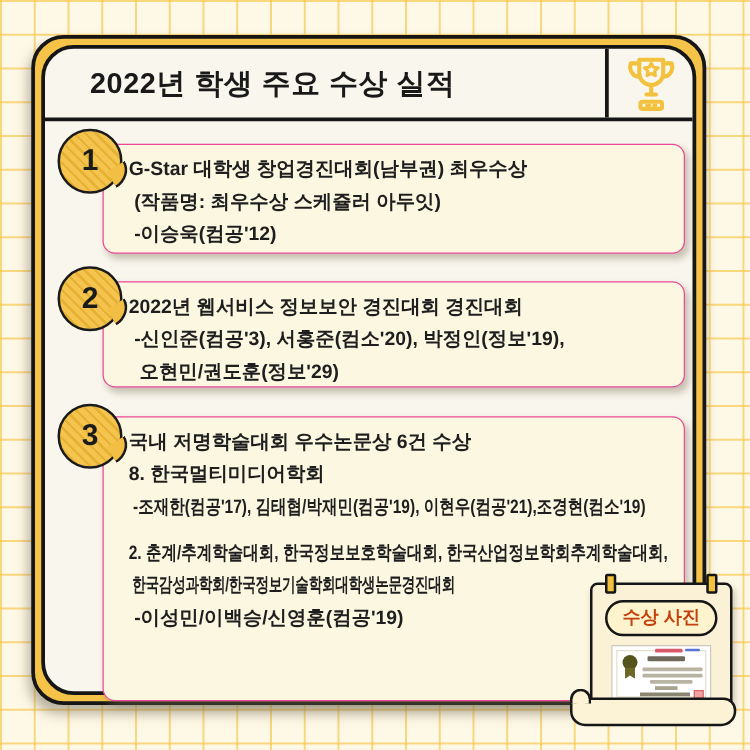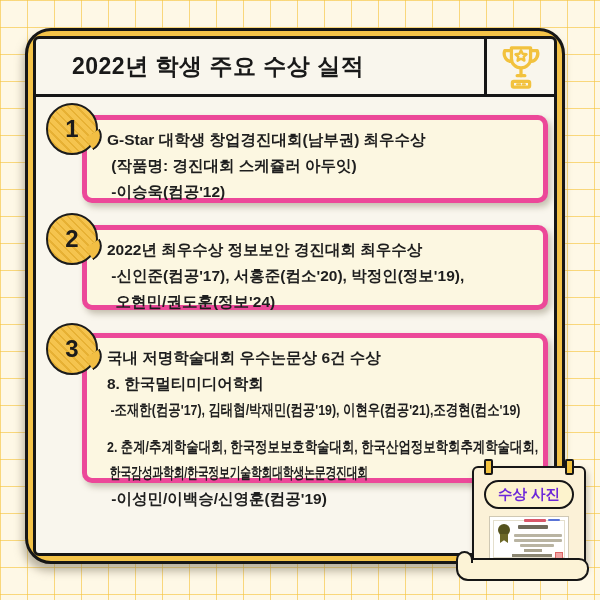--- a/index.html
+++ b/index.html
@@ -16,21 +16,21 @@
   }
 
   
   .card {
     position:absolute; left:25px; top:28px; width:540px; height:536px;
     background:#F4C348; border:3px solid #161616; border-radius:26px;
     box-shadow:-2px 7px 9px rgba(120,110,90,.5);
   }
   .card-inner {
     position:absolute; inset:5px; background:#F9F6ED;
-    border:3px solid #161616; border-radius:6px;
+    border:3px solid #161616; border-radius:26px;
   }
 
   .header { display:flex; height:58px; border-bottom:3px solid #161616; }
   .title {
     flex:1; line-height:55px; padding-left:36px;
     font-size:23px; font-weight:800; color:#191919; letter-spacing:.5px;
     white-space:nowrap;
   }
   .trophy-box { width:70px; border-left:3px solid #161616; display:flex; align-items:center; justify-content:center; }
 
@@ -45,27 +45,27 @@
   .badge::after {
     content:""; position:absolute; right:-9px; top:27px; width:15px; height:13px;
     background:#F2BE43;
     border:2.5px solid #1b1b1b; border-top:none; border-left:none;
     border-radius:0 0 100% 0; transform:rotate(-32deg);
   }
   .b1 { top:64px; } .b2 { top:174px; } .b3 { top:284px; }
 
   .award-box {
     position:absolute; left:46px; width:466px;
-    background:#FCF7E1; border:5px solid #ec4899; border-radius:10px;
+    background:#FCF7E1; border:1px solid #ec4899; border-radius:10px;
     box-shadow:3px 4px 6px rgba(120,110,85,.4);
     padding:7px 10px 0 20px; z-index:2;
   }
   .a1 { top:76px;  height:88px; }
   .a2 { top:186px; height:85px; }
-  .a3 { top:294px; height:150px; }
+  .a3 { top:294px; height:228px; }
 
   .line {
     font-size:15.5px; font-weight:700; color:#1e1e1e;
     line-height:26px; white-space:pre;
   }
   .line.tight   { transform:scaleX(.80); transform-origin:left center; }
   .line.tighter { transform:scaleX(.70); transform-origin:left center; letter-spacing:-.3px; }
   .spacer { height:11px; }
 
   
@@ -75,21 +75,21 @@
     box-shadow:2px 4px 6px rgba(110,100,80,.35); z-index:5;
   }
   .clip {
     position:absolute; top:-9px; width:9px; height:16px;
     background:#F2C23E; border:2px solid #161616; border-radius:2px;
   }
   .clip.left { left:10px; } .clip.right { right:10px; }
   .pill {
     margin:12px auto 0; width:90px; height:29px;
     background:#FDF3CD; border:2.5px solid #161616; border-radius:999px;
-    text-align:center; line-height:25px; font-size:14.5px; font-weight:800; color:#6d28d9;
+    text-align:center; line-height:25px; font-size:14.5px; font-weight:800; color:#c2410c;
   }
   .curl {
     position:absolute; left:-18px; right:-5px; bottom:-15px; height:23px;
     background:#FCF3D6; border:2.5px solid #161616; border-radius:5px 10px 12px 12px;
   }
   .curl::before {
     content:""; position:absolute; left:-2px; top:-9px; width:13px; height:10px;
     background:#FCF3D6; border:2.5px solid #161616; border-bottom:none;
     border-radius:10px 10px 0 0;
   }
@@ -138,31 +138,31 @@
             <path d="M24 7.6 L25.7 11.2 L29.7 11.7 L26.8 14.4 L27.5 18.3 L24 16.4 L20.5 18.3 L21.2 14.4 L18.3 11.7 L22.3 11.2 Z" stroke-width="2.6"></path>
           </svg>
         </div>
       </div>
 
       <div class="badge b1">
         <span>1</span>
       </div>
       <div class="award-box a1">
         <div class="line">G-Star 대학생 창업경진대회(남부권) 최우수상</div>
-        <div class="line"> (작품명: 경진대회 스케쥴러 아두잇)</div>
+        <div class="line"> (작품명: 최우수상 스케쥴러 아두잇)</div>
         <div class="line"> -이승욱(컴공'12)</div>
       </div>
 
       <div class="badge b2">
         <span>2</span>
       </div>
       <div class="award-box a2">
-        <div class="line">2022년 최우수상 정보보안 경진대회 최우수상</div>
-        <div class="line"> -신인준(컴공'17), 서홍준(컴소'20), 박정인(정보'19),</div>
-        <div class="line">  오현민/권도훈(정보'24)</div>
+        <div class="line">2022년 웹서비스 정보보안 경진대회 경진대회</div>
+        <div class="line"> -신인준(컴공'3), 서홍준(컴소'20), 박정인(정보'19),</div>
+        <div class="line">  오현민/권도훈(정보'29)</div>
       </div>
 
       <div class="badge b3">
         <span>3</span>
       </div>
       <div class="award-box a3">
         <div class="line">국내 저명학술대회 우수논문상 6건 수상</div>
         <div class="line">8. 한국멀티미디어학회</div>
         <div class="line tight"> -조재한(컴공'17), 김태협/박재민(컴공'19), 이현우(컴공'21),조경현(컴소'19)</div>
         <div class="spacer"></div>

